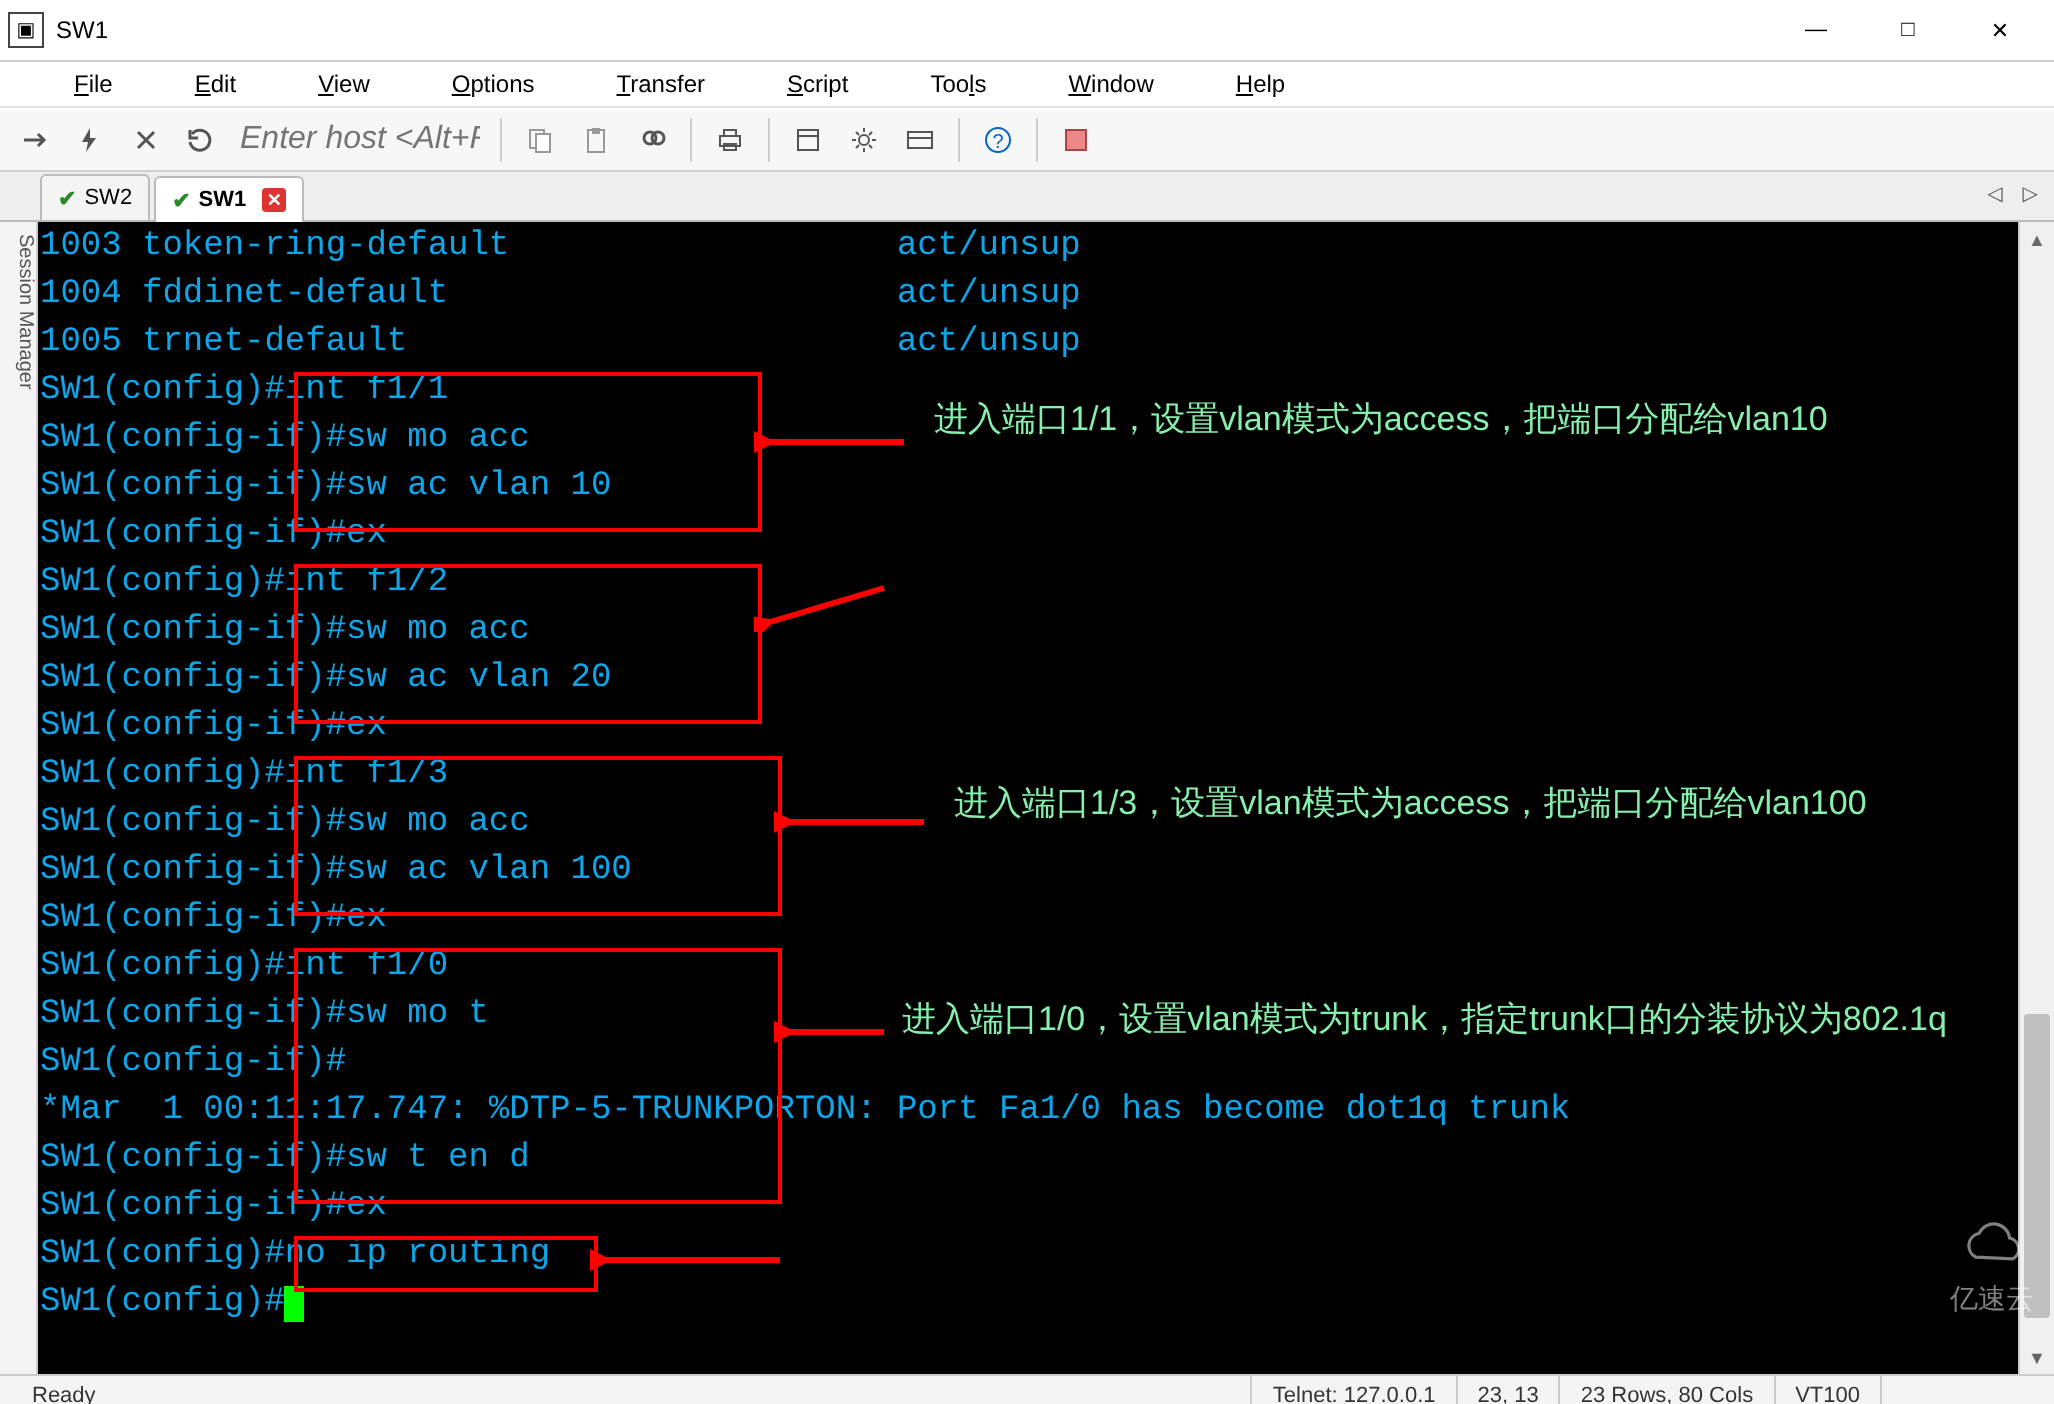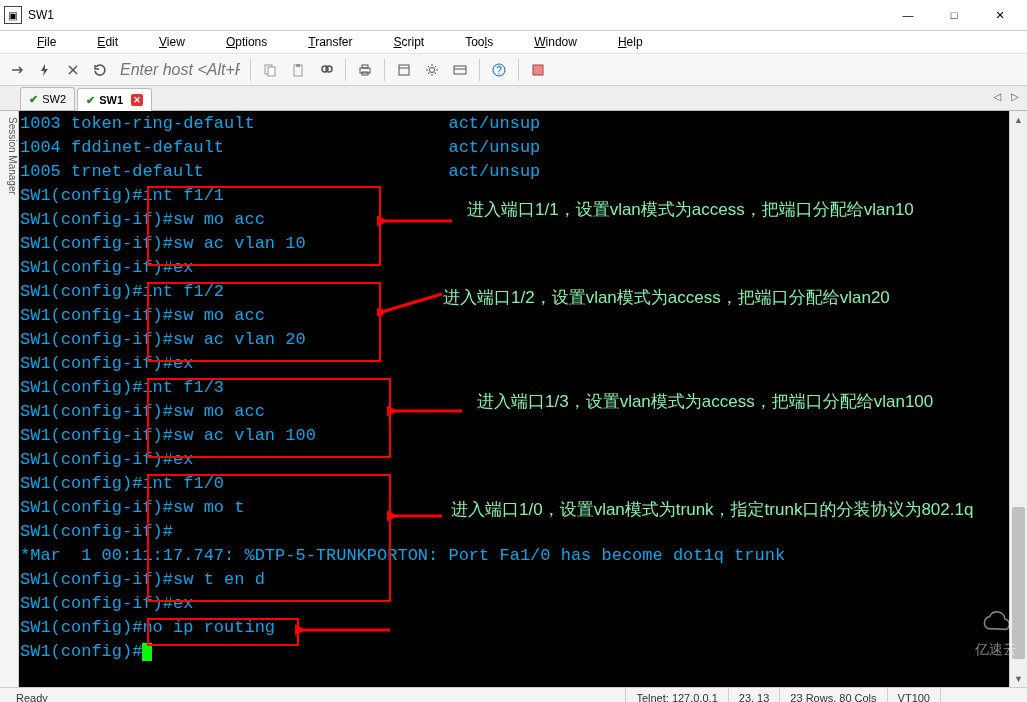--- a/index.html
+++ b/index.html
@@ -357,21 +357,20 @@
         <line x1="75" y1="10" x2="8" y2="10" stroke="#f00" stroke-width="3" marker-end="url(#ah1)"></line>
       </svg>
     <svg class="arrow-svg" style="left:368px;top:395px;width:60px;height:20px;" viewBox="0 0 60 20">
         <line x1="55" y1="10" x2="8" y2="10" stroke="#f00" stroke-width="3" marker-end="url(#ah1)"></line>
       </svg>
     <svg class="arrow-svg" style="left:276px;top:509px;width:100px;height:20px;" viewBox="0 0 100 20">
         <line x1="95" y1="10" x2="8" y2="10" stroke="#f00" stroke-width="3" marker-end="url(#ah1)"></line>
       </svg>
 
     <div class="annot-text" style="left:448px;top:88px;width:520px;">进入端口1/1，设置vlan模式为access，把端口分配给vlan10</div>
-    <div class="annot-text" style="left:424px;top:176px;width:560px;">进入端口1/2，设置vlan模式为access，把端口分配给vlan20</div>
     <div class="annot-text" style="left:458px;top:280px;width:520px;">进入端口1/3，设置vlan模式为access，把端口分配给vlan100</div>
     <div class="annot-text" style="left:432px;top:388px;width:556px;">进入端口1/0，设置vlan模式为trunk，指定trunk口的分装协议为802.1q</div>
 
     <div class="watermark">
       <svg viewBox="0 0 50 30">
           <path d="M15 22a8 8 0 0 1 2-15 10 10 0 0 1 19 3 7 7 0 0 1 2 13z" fill="none" stroke="#fff" stroke-width="2"></path>
         </svg>
       <span>亿速云</span>
     </div>
   </div>

